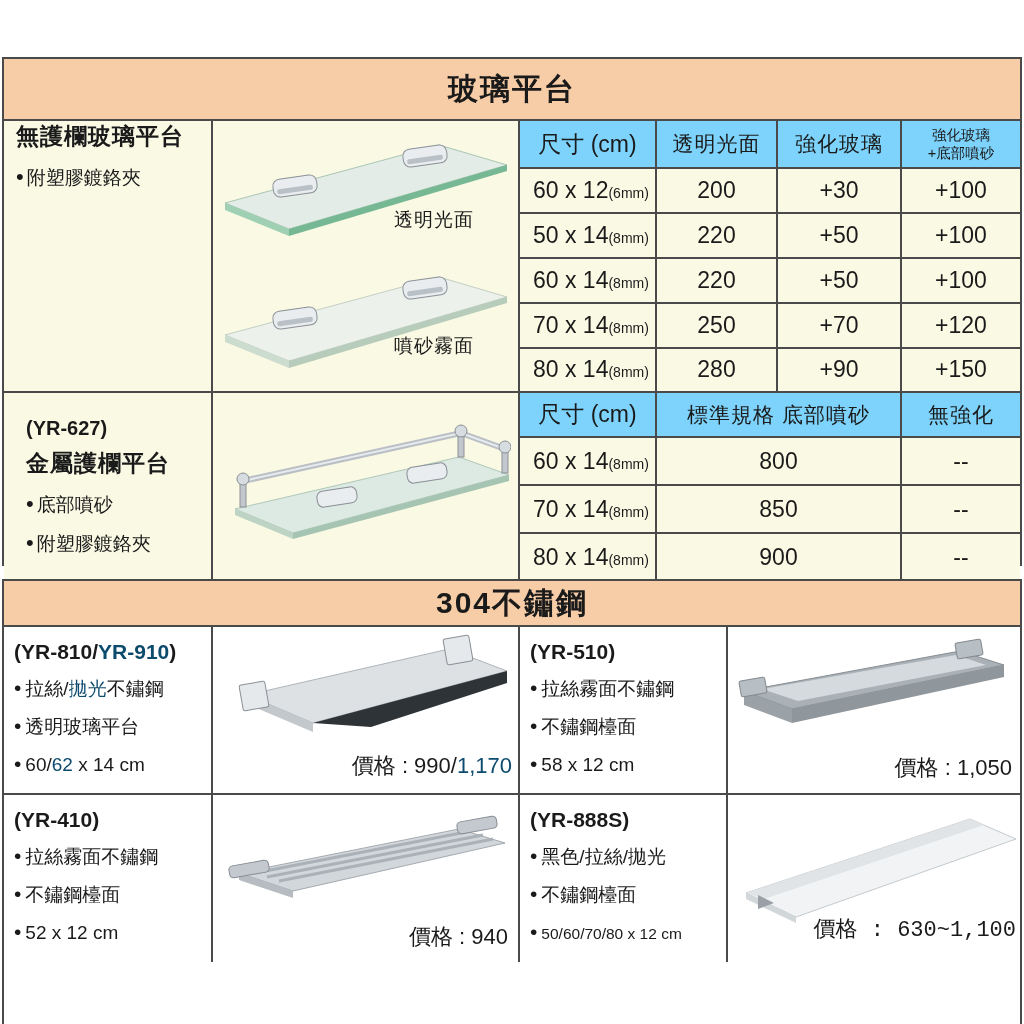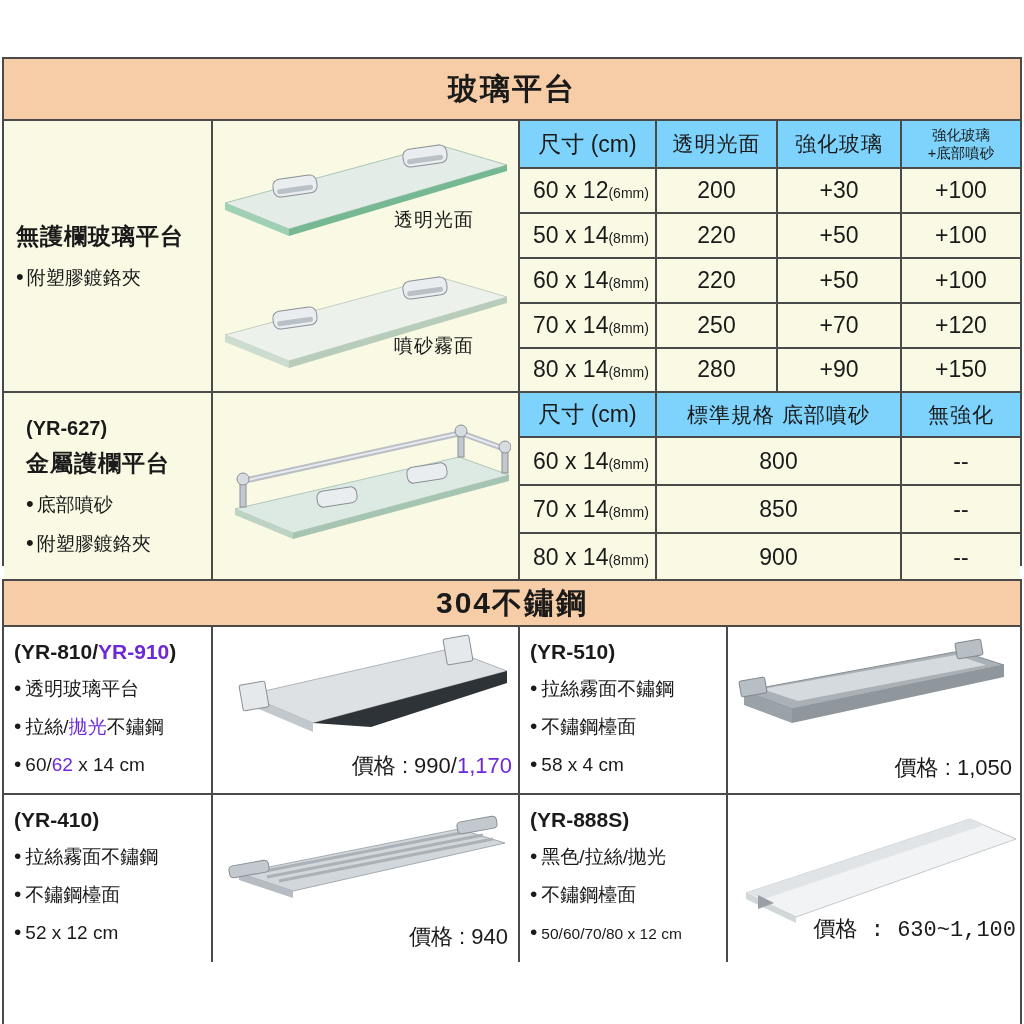--- a/index.html
+++ b/index.html
@@ -13,21 +13,21 @@
     font-size: 30px; font-weight: bold; letter-spacing: 2px; }
 
   
   #panel-glass { top: 57px; height: 509px; }
   #panel-glass .panel-header { height: 62px; }
   .p1-body { display: grid; grid-template-columns: 209px 307px 1fr; grid-template-rows: 272px 1fr; height: 459px; }
   .cell { background: #FAF9E4; position: relative; }
   .b-r { border-right: 2px solid #4a4a4a; }
   .b-b { border-bottom: 2px solid #4a4a4a; }
 
-  .desc1 { display: flex; flex-direction: column; justify-content: center; padding: 0 6px 0 12px; }
+  .desc1 { display: flex; flex-direction: column; padding: 0 6px 0 12px; }
   .desc-title { font-size: 23px; font-weight: bold; letter-spacing: 1px; }
   .bullet { font-size: 19px; margin-top: 12px; display: flex; align-items: baseline; }
   .bullet::before { content: "•"; font-size: 22px; margin-right: 3px; }
   .desc2 { display: flex; flex-direction: column; justify-content: center; padding: 0 6px 0 22px; }
   .desc-code { font-size: 20px; font-weight: bold; }
   .desc2 .desc-title { margin-top: 8px; }
 
   .img-cell { overflow: hidden; }
   .img-label { position: absolute; font-size: 19px; letter-spacing: 1px; }
 
@@ -55,21 +55,21 @@
   .prod-cell { display: grid; background: #fff; }
   .prod-cell.left { grid-template-columns: 209px 1fr; }
   .prod-cell.right { grid-template-columns: 208px 1fr; }
   .prod-desc { padding: 13px 4px 0 10px; background: #fff; }
   .prod-code { font-size: 21px; font-weight: bold; white-space: nowrap; }
   .prod-bullet { font-size: 19px; margin-top: 12px; display: flex; align-items: baseline; white-space: nowrap; }
   .prod-bullet::before { content: "•"; font-size: 21px; margin-right: 4px; }
   .prod-bullet.small { font-size: 15.5px; }
   .prod-img { position: relative; background: #fff; border-radius: 9px; }
   .price { position: absolute; font-size: 22px; white-space: nowrap; }
-  .blue { color: #6d28d9; }
+  .blue { color: #0c4a6e; }
 
   svg { display: block; }
 </style>
 </head>
 <body>
 
 <section class="panel" id="panel-glass">
   <div class="panel-header">玻璃平台</div>
   <div class="p1-body">
 
@@ -235,24 +235,24 @@
 </section>
 
 <section class="panel" id="panel-steel">
   <div class="panel-header">304不鏽鋼</div>
   <div class="p2-body">
 
     <div class="prod-cell left b-r b-b">
       <div class="prod-desc b-r">
         <div class="prod-code"><span>(YR-810/</span><span class="blue">YR-910</span><span>)</span></div>
         <div class="prod-bullet">
+            <span><span>拉絲/</span><span class="blue">拋光</span><span>不鏽鋼</span></span>
+          </div>
+        <div class="prod-bullet">
             <span>透明玻璃平台</span>
-          </div>
-        <div class="prod-bullet">
-            <span><span>拉絲/</span><span class="blue">拋光</span><span>不鏽鋼</span></span>
           </div>
         <div class="prod-bullet">
             <span><span>60/</span><span class="blue">62</span><span> x 14 cm</span></span>
           </div>
       </div>
       <div class="prod-img">
         <svg width="290" height="118" viewBox="0 0 290 118" style="position:absolute;left:8px;top:6px;">
           <polygon points="26,62 228,16 286,38 92,90" fill="#dde1e4" stroke="#aeb4ba" stroke-width="1"></polygon>
           <polygon points="26,62 92,90 92,99 26,71" fill="#c3c8cd"></polygon>
           <polygon points="92,90 286,38 286,50 150,94" fill="#2e3338"></polygon>
@@ -266,21 +266,21 @@
     <div class="prod-cell right b-b">
       <div class="prod-desc b-r">
         <div class="prod-code">(YR-510)</div>
         <div class="prod-bullet">
             <span>拉絲霧面不鏽鋼</span>
           </div>
         <div class="prod-bullet">
             <span>不鏽鋼檯面</span>
           </div>
         <div class="prod-bullet">
-            <span>58 x 4 cm</span>
+            <span>58 x 12 cm</span>
           </div>
       </div>
       <div class="prod-img">
         <svg width="280" height="100" viewBox="0 0 280 100" style="position:absolute;left:6px;top:8px;">
           <polygon points="10,56 226,16 270,30 58,74" fill="#aab1b6" stroke="#868d93" stroke-width="1"></polygon>
           <polygon points="28,54 222,20 252,30 64,66" fill="#d4dade"></polygon>
           <polygon points="10,56 58,74 58,88 10,70" fill="#9aa1a7"></polygon>
           <polygon points="58,74 270,30 270,42 58,88" fill="#8f969c"></polygon>
           <rect x="6" y="44" width="26" height="16" rx="2" fill="#b7bec4" stroke="#82898f" transform="rotate(-10 19 52)"></rect>
           <rect x="222" y="6" width="26" height="16" rx="2" fill="#b7bec4" stroke="#82898f" transform="rotate(-10 235 14)"></rect>

